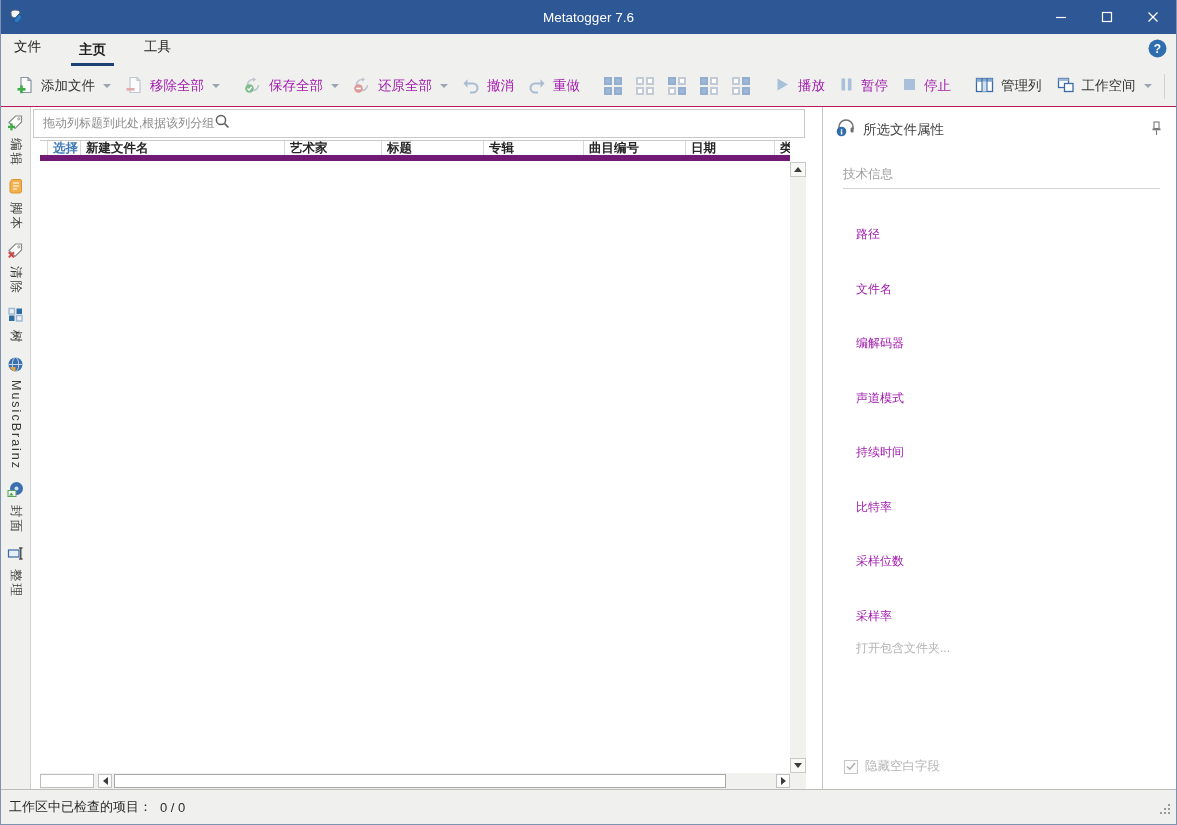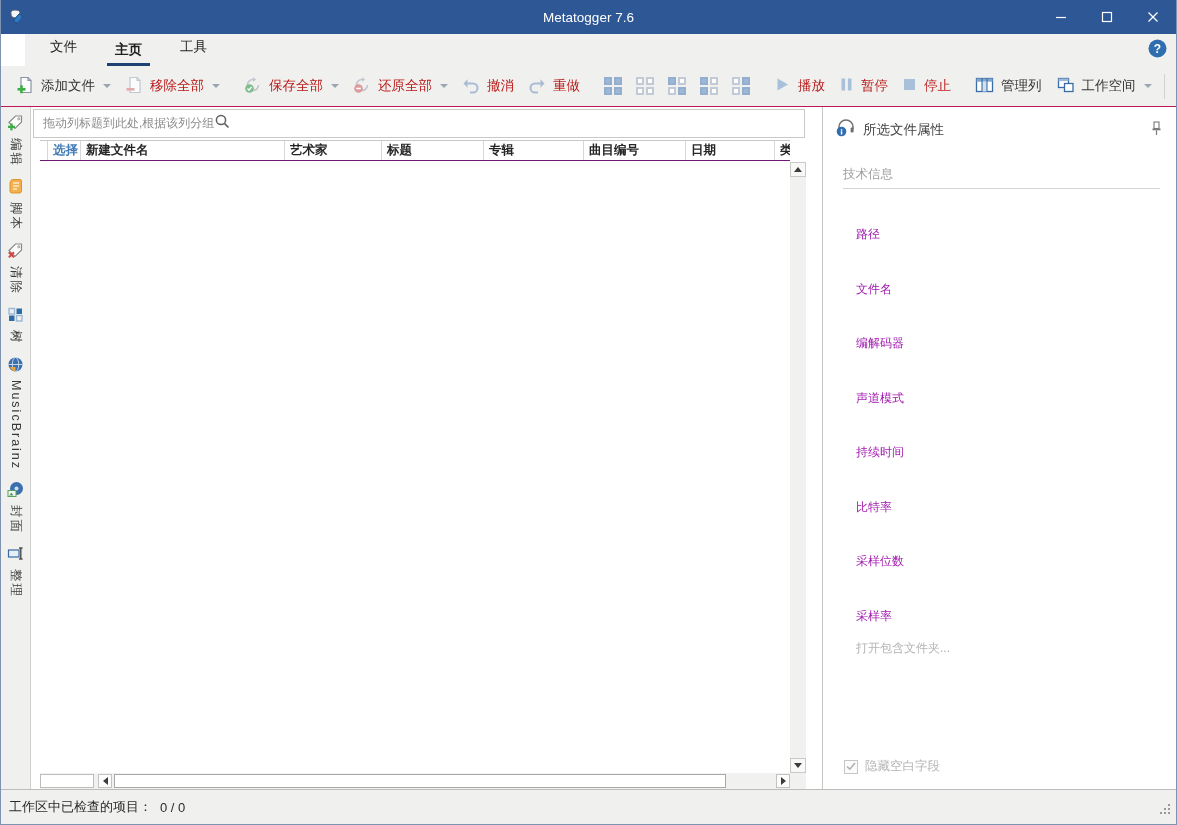--- a/index.html
+++ b/index.html
@@ -8,29 +8,29 @@
   .window { width:1177px; height:825px; display:flex; flex-direction:column; border:1px solid #7f93b1; border-top:none; }
 
   
   .titlebar { height:34px; background:#2e5796; position:relative; display:flex; align-items:center; flex:0 0 auto; }
   .app-icon { margin-left:7px; display:flex; }
   .win-title { position:absolute; left:0; right:0; text-align:center; color:#fff; font-size:13.5px; }
   .win-controls { margin-left:auto; display:flex; height:100%; }
   .win-btn { width:46px; height:100%; display:flex; align-items:center; justify-content:center; cursor:default; }
 
   
-  .tabrow { height:32px; background:#f0f0ee; display:flex; align-items:flex-end; padding-left:17px; flex:0 0 auto; position:relative;margin-left:24px; }
+  .tabrow { height:32px; background:#f0f0ee; display:flex; align-items:flex-end; padding-left:5px; flex:0 0 auto; position:relative; }
   .tab { font-size:13.5px; color:#1f1f1f; padding:6px 8px 7px; margin-right:22px; border-bottom:3px solid transparent; }
   .tab.active { font-weight:700; border-bottom-color:#1c4175; padding-bottom:4px; }
   .help-btn { position:absolute; right:9px; top:5px; }
 
   
   .toolbar { height:41px; background:#f0f0ee; display:flex; align-items:center; padding:0 6px 0 8px; border-bottom:1px solid #be185d; flex:0 0 auto; }
   .tbtn { display:flex; align-items:center; gap:7px; padding:5px 7px; font-size:13.5px; color:#343434; border-radius:2px; white-space:nowrap; }
-  .tbtn.disabled { color:#b91c1c; }
+  .tbtn.disabled { color:#a21caf; }
   .caret { width:0; height:0; border-left:4px solid transparent; border-right:4px solid transparent; border-top:4px solid #9aa4b2; margin-left:1px; }
   .tsep { width:1px; height:25px; background:#d2d2d0; margin:0 5px; }
   .grid4 { display:grid; grid-template-columns:8px 8px; grid-template-rows:8px 8px; gap:2px; }
   .sq { width:8px; height:8px; border:2px solid #c2cad5; background:#fdfdfd; }
   .sq.f { border-color:#93aecf; background:#9db7d6; }
   .collapse-btn { margin-left:auto; display:flex; align-items:center; }
 
   
   .content { flex:1 1 auto; display:flex; min-height:0; background:#fff; }
 
@@ -40,21 +40,21 @@
   .side-item svg { margin-bottom:3px; }
   .side-label { writing-mode:vertical-rl; text-orientation:sideways; font-size:12.5px; color:#3a3a3a; letter-spacing:2px; }
 
   
   .main { flex:1 1 auto; display:flex; flex-direction:column; min-width:0; padding:2px 16px 0 2px; }
   .groupbar { height:29px; border:1px solid #c9c9c7; background:#fff; display:flex; align-items:center; padding:0 9px; margin-right:1px; }
   .group-hint { font-size:12px; color:#8c8c8c; }
   .groupbar svg { margin-left:auto; }
   .tablewrap { flex:1 1 auto; display:flex; min-height:0; margin-top:2px; }
   .tablecol { flex:1 1 auto; display:flex; flex-direction:column; min-width:0; margin-left:7px; }
-  .headerrow { height:21px; display:flex; border-top:1px solid #c9c9c7; border-bottom:1px solid #701a75; background:#fff; flex:0 0 auto; }
+  .headerrow { height:21px; display:flex; border-top:1px solid #c9c9c7; border-bottom:6px solid #701a75; background:#fff; flex:0 0 auto; }
   .hcell { border-right:1px solid #d8d8d6; font-size:12.5px; font-weight:700; color:#262626; display:flex; align-items:center; padding:0 5px; overflow:hidden; white-space:nowrap; flex:0 0 auto; }
   .hcell.sel { color:#3f7ab5; }
   .hcell.last { flex:1 1 auto; border-right:none; }
   .tablebody { flex:1 1 auto; background:#fff; }
   .hscroll { height:16px; display:flex; align-items:center; background:#f1f1ef; flex:0 0 auto; }
   .hs-pane { width:54px; height:14px; background:#fff; border:1px solid #bdbdbb; margin-right:4px; }
   .hs-btn { width:14px; height:14px; background:#fdfdfd; border:1px solid #c2c2c0; display:flex; align-items:center; justify-content:center; }
   .hs-thumb { width:612px; height:14px; background:#fff; border:1px solid #a9a9a7; margin-left:2px; }
   .hs-track { flex:1 1 auto; }
   .tri-l { width:0; height:0; border-top:4px solid transparent; border-bottom:4px solid transparent; border-right:5px solid #3c3c3c; }

